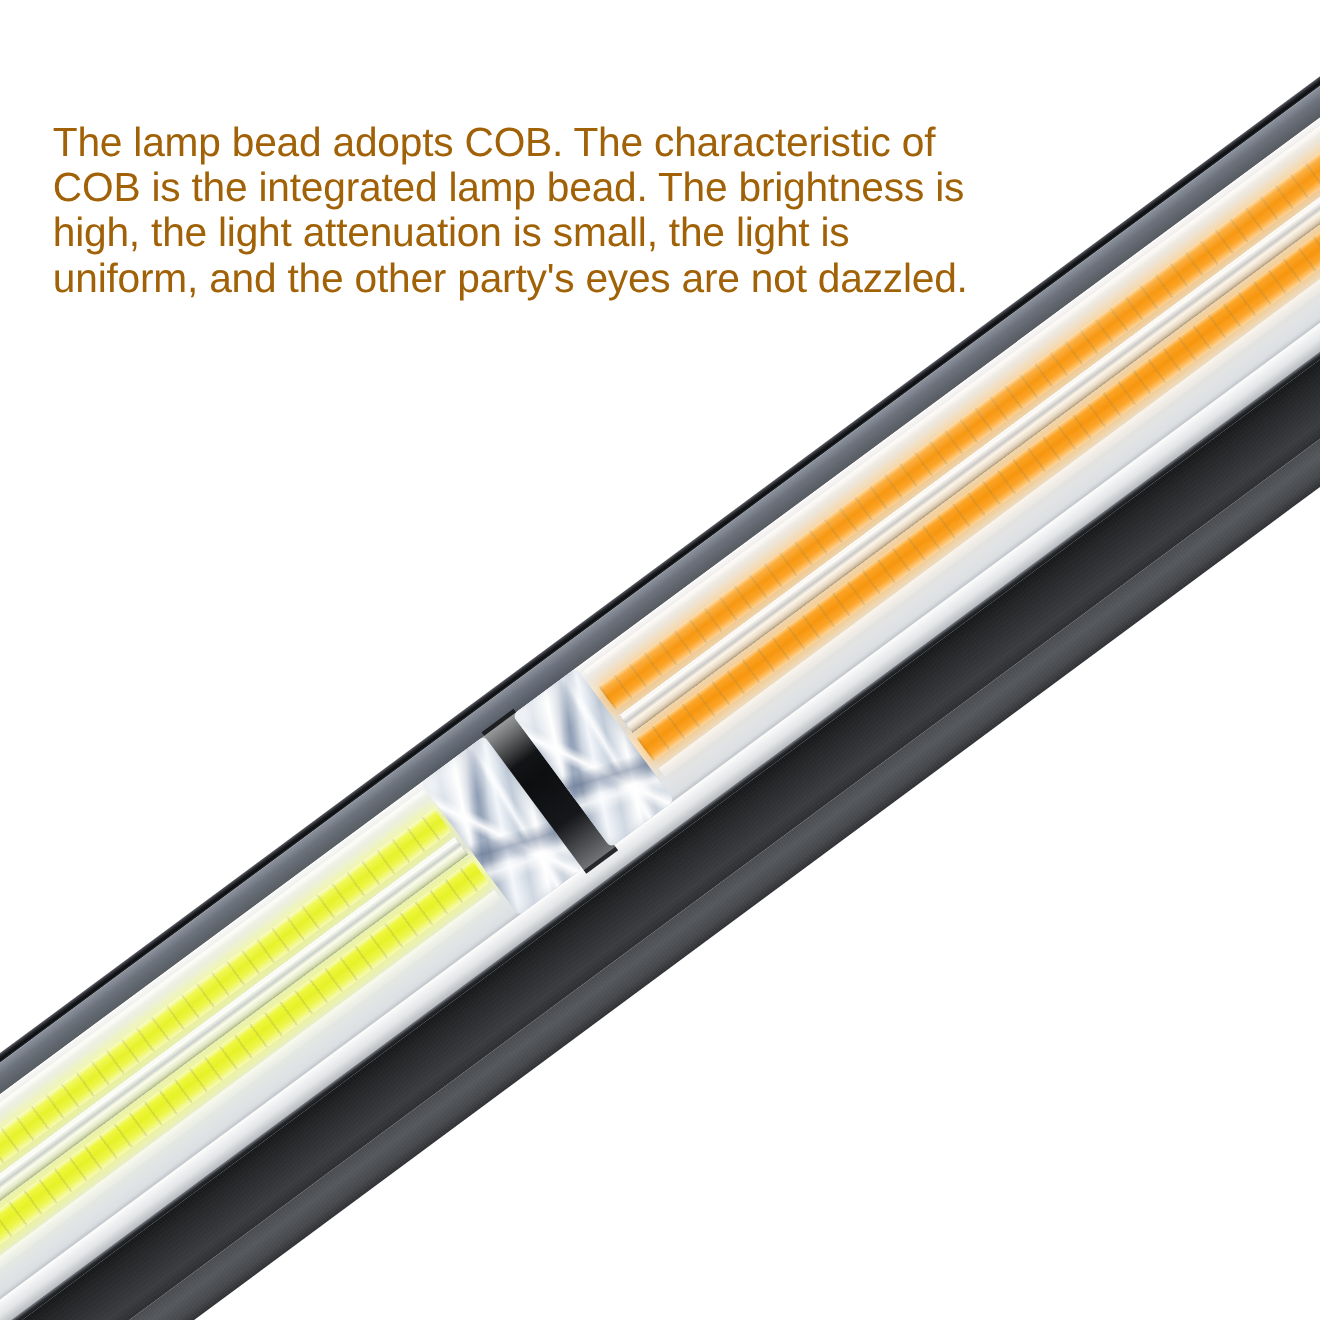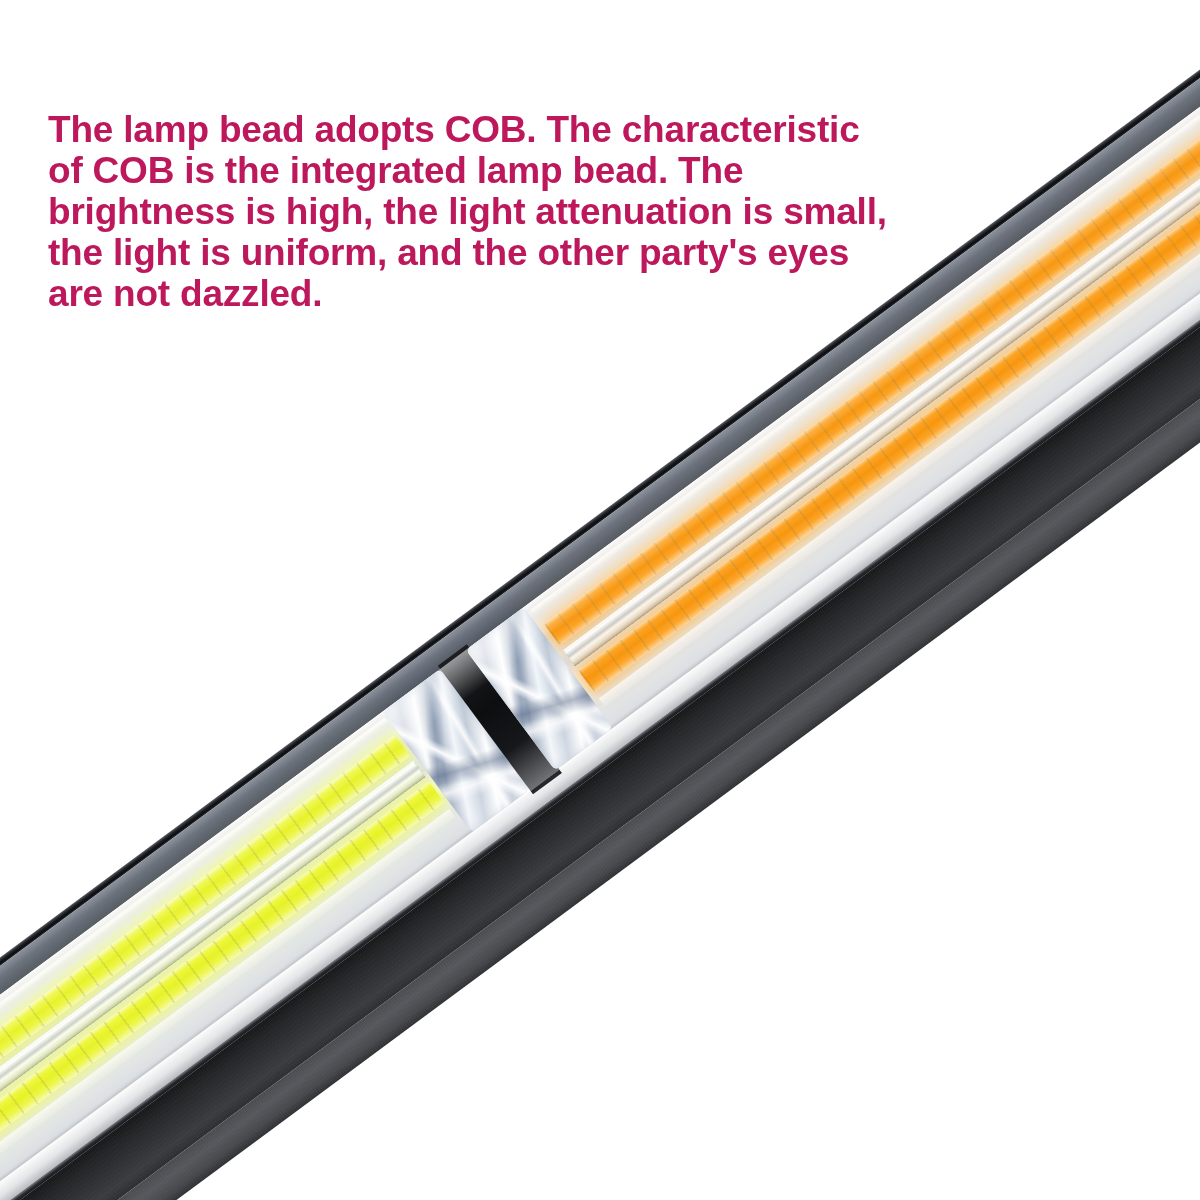--- a/index.html
+++ b/index.html
@@ -11,25 +11,25 @@
     overflow:hidden;
     position:relative;
   }
   #stage{position:relative;width:1200px;height:1200px;overflow:hidden;background:#fff;}
 
   
   #caption{
     position:absolute;
     left:48px; top:72px;
     width:850px;
-    color:#be185d;
+    color:#a16207;
     font-size:37px;
     line-height:41px;
     letter-spacing:-0.2px;
-    font-weight:700;
+    font-weight:400;
     white-space:pre-line;
     -webkit-font-smoothing:antialiased;
   }
 
   
   
   #bar-assembly{
     position:absolute;
     left:600px; top:700px;
     width:1900px;      

